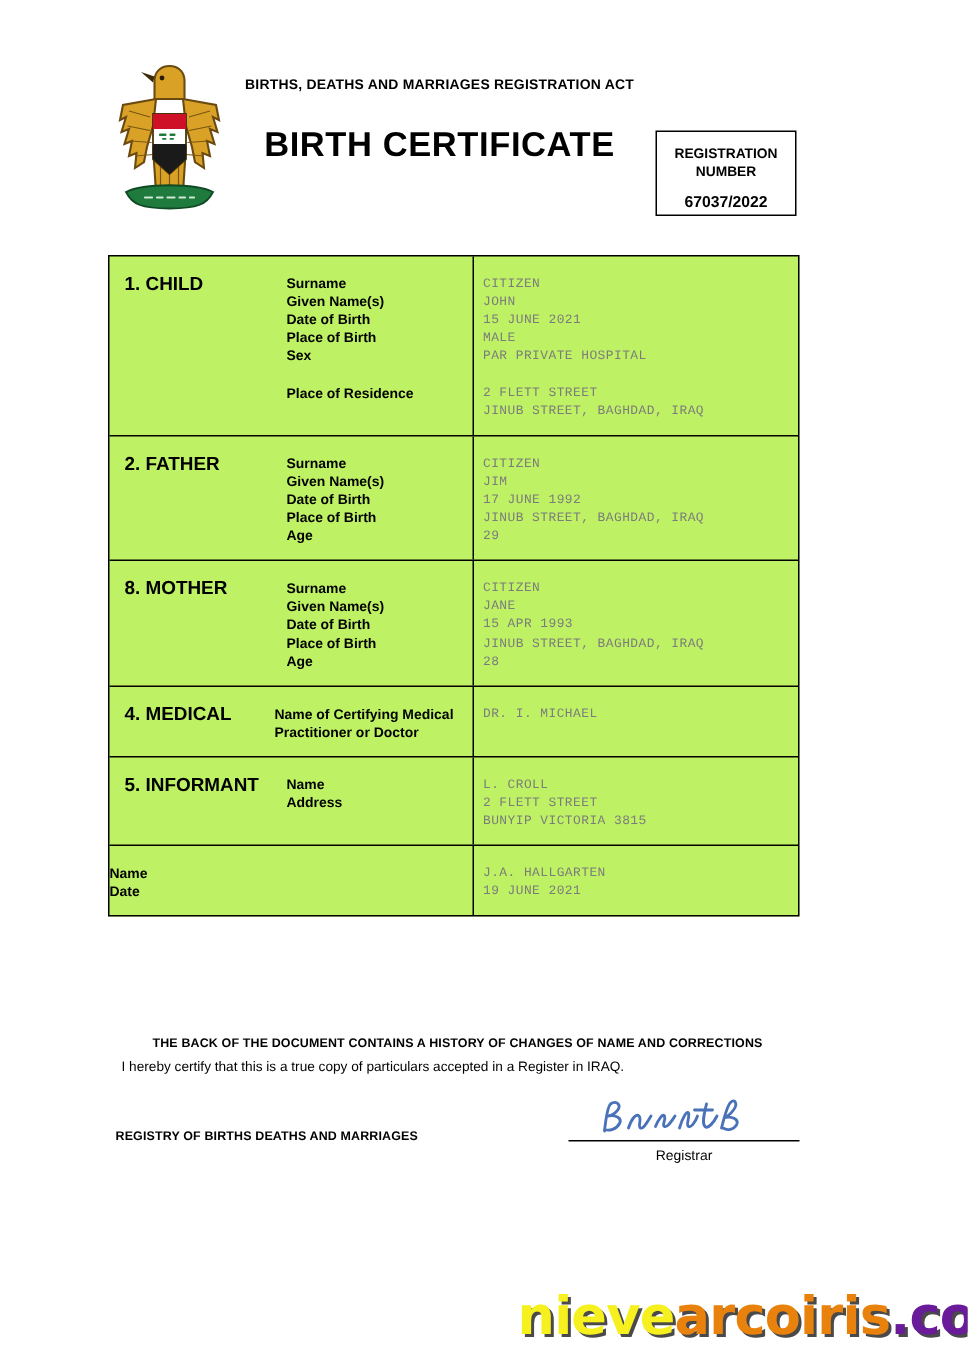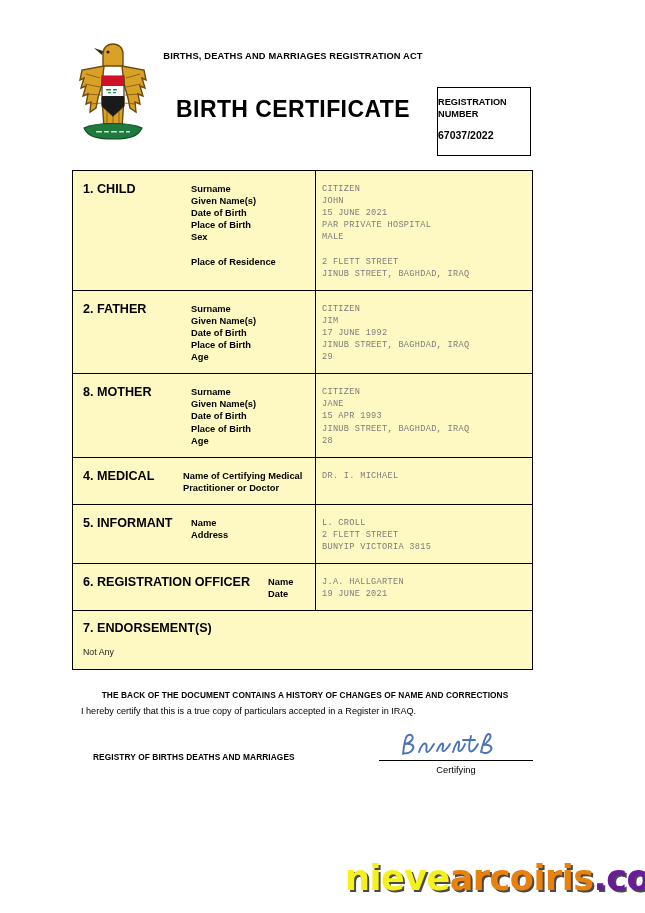--- a/index.html
+++ b/index.html
@@ -46,35 +46,35 @@
     letter-spacing: 0.5px;
     line-height: 1.1;
   }
   .act-line {
     margin-top: 1px;
     font-size: 9.3px;
     font-weight: bold;
     letter-spacing: 0.15px;
   }
   .cert-title {
-    margin-top: 35px;
+    margin-top: 22px;
     font-size: 23px;
     font-weight: bold;
     letter-spacing: 0.4px;
   }
 
   .reg-box {
     position: absolute;
     left: 437px;
     top: 87px;
     width: 94px;
-    height: 69px;
+    height: 57px;
     border: 1.6px solid #000;
     box-sizing: border-box;
-    text-align: left;
+    text-align: center;
     padding-top: 8px;
   }
   .reg-label {
     font-size: 9.2px;
     font-weight: bold;
     line-height: 1.35;
   }
   .reg-number {
     margin-top: 8px;
     font-size: 10.5px;
@@ -82,21 +82,21 @@
   }
 
   
   .cert-table {
     position: absolute;
     left: 72px;
     top: 170px;
     width: 461px;
     border: 1.6px solid #000;
     box-sizing: border-box;
-    background: #fef9c3;
+    background: #bef264;
   }
   .section {
     display: flex;
     border-bottom: 1.6px solid #000;
     box-sizing: border-box;
     min-height: 30px;
   }
   .section:last-child { border-bottom: none; }
 
   .sec-title-cell {
@@ -183,21 +183,21 @@
   .footer-registry-row {
     margin-top: 26px;
     position: relative;
     height: 50px;
   }
   .footer-registry {
     font-size: 8.3px;
     font-weight: bold;
     letter-spacing: 0.1px;
     position: absolute;
-    left: 16px;
+    left: 0;
     top: 10px;
     text-align: center;
   }
   .sign-area {
     position: absolute;
     right: 0;
     top: -12px;
     width: 154px;
     text-align: center;
   }
@@ -314,22 +314,22 @@
         <div class="label-line">Place of Birth</div>
         <div class="label-line">Sex</div>
         <div class="label-line spacer">&nbsp;</div>
         <div class="label-line">Place of Residence</div>
         <div class="label-line spacer">&nbsp;</div>
       </div>
       <div class="values-cell">
         <div class="value-line">CITIZEN</div>
         <div class="value-line">JOHN</div>
         <div class="value-line">15 JUNE 2021</div>
+        <div class="value-line">MALE</div>
         <div class="value-line">PAR PRIVATE HOSPITAL</div>
-        <div class="value-line">MALE</div>
         <div class="value-line spacer">&nbsp;</div>
         <div class="value-line">2 FLETT STREET</div>
         <div class="value-line">JINUB STREET, BAGHDAD, IRAQ</div>
       </div>
     </div>
     <div class="section father">
       <div class="sec-title-cell">
         <div class="sec-title">2. FATHER</div>
       </div>
       <div class="labels-cell">
@@ -388,35 +388,28 @@
         <div class="label-line">Address</div>
         <div class="label-line spacer">&nbsp;</div>
       </div>
       <div class="values-cell">
         <div class="value-line">L. CROLL</div>
         <div class="value-line">2 FLETT STREET</div>
         <div class="value-line">BUNYIP VICTORIA 3815</div>
       </div>
     </div>
     <div class="section officer">
-      <div class="sec-title-cell">
-        <div class="sec-title">6. REGISTRATION OFFICER</div>
-      </div>
       <div class="labels-cell">
         <div class="label-line">Name</div>
         <div class="label-line">Date</div>
       </div>
       <div class="values-cell">
         <div class="value-line">J.A. HALLGARTEN</div>
         <div class="value-line">19 JUNE 2021</div>
       </div>
-    </div>
-    <div class="section endorsement">
-      <div class="endorsement-title">7. ENDORSEMENT(S)</div>
-      <div class="endorsement-text">Not Any</div>
     </div>
   </div>
 
 <div class="footer">
   <div class="footer-back">THE BACK OF THE DOCUMENT CONTAINS A HISTORY OF CHANGES OF NAME AND CORRECTIONS</div>
   <div class="footer-certify">I hereby certify that this is a true copy of particulars accepted in a Register in IRAQ.</div>
   <div class="footer-registry-row">
     <div class="footer-registry">REGISTRY OF BIRTHS DEATHS AND MARRIAGES</div>
     <div class="sign-area">
       <div class="signature">
@@ -426,20 +419,20 @@
             <path d="M22 22 C24 16 27 12 29 14 C31 16 28 21 30 22 C32 23 35 17 37 14"></path>
             <path d="M40 21 C42 16 45 12 46 14 C47 17 44 20 46 21 C48 22 51 17 53 14"></path>
             <path d="M56 22 C58 15 61 10 62 12 C63 15 60 20 62 21 C64 22 67 17 68 14"></path>
             <path d="M66 10 L78 10"></path>
             <path d="M74 6 C72 14 71 19 73 21 C75 23 79 18 81 14"></path>
             <path d="M84 22 C86 14 88 7 90 5 C93 2 95 6 92 10 C89 14 86 15 86 15 C91 14 96 16 94 20 C92 23 88 24 85 22"></path>
           </g>
         </svg>
       </div>
       <div class="sign-rule"></div>
-      <div class="sign-caption">Certifying</div>
+      <div class="sign-caption">Registrar</div>
     </div>
   </div>
 </div>
 
 <div class="watermark">
   <span class="wm-a">nieve</span><span class="wm-b">arcoiris</span><span class="wm-c">.com</span>
 </div>
 
 </body></html>

